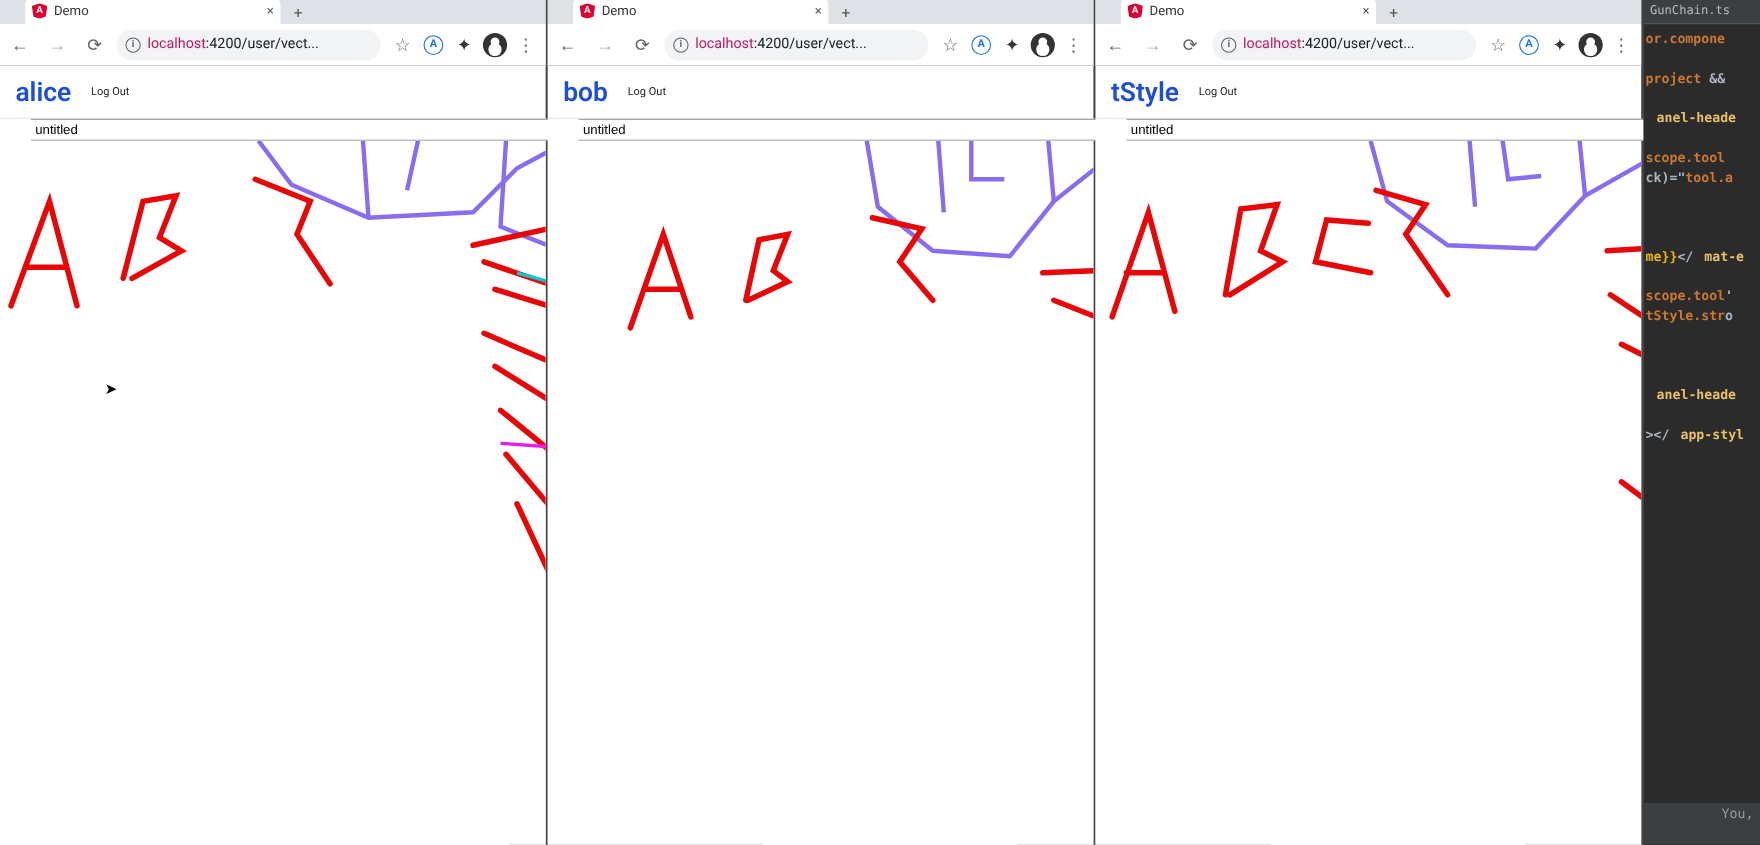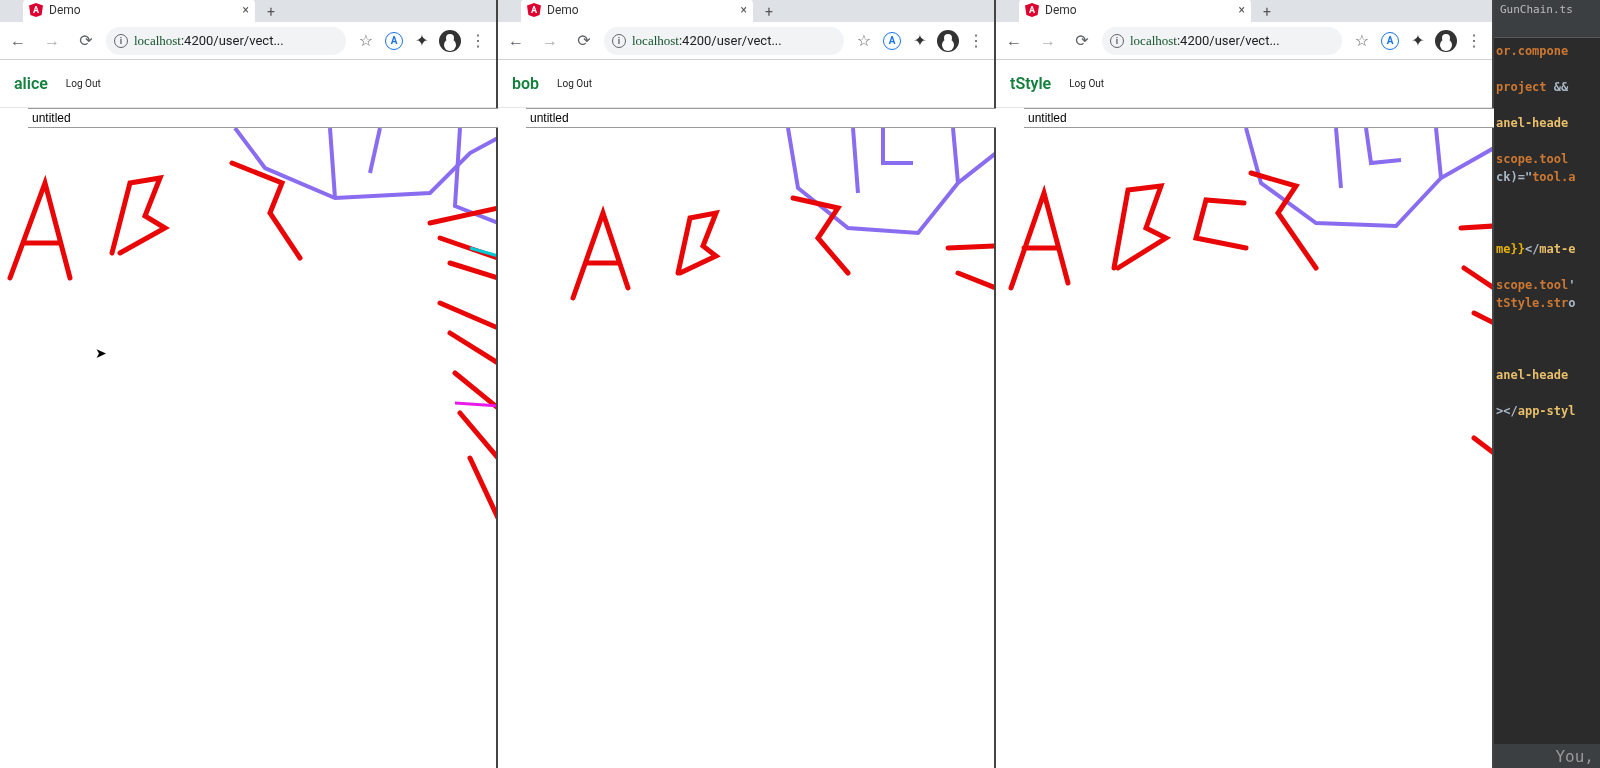--- a/index.html
+++ b/index.html
@@ -107,21 +107,21 @@
     border: 1.5px solid #5f6368;
     border-radius: 50%;
     display: inline-flex;
     align-items: center;
     justify-content: center;
     font-size: 9px;
     font-weight: bold;
     flex-shrink: 0;
   }
   .url-text { white-space: nowrap; overflow: hidden; text-overflow: ellipsis; color:#202124; }
-  .url-host { color:#14532d;font-family:Liberation Serif, serif; }
+  .url-host { color:#be185d; }
   .right-icons {
     display: flex;
     align-items: center;
     gap: 4px;
     padding: 0 2px;
   }
   .right-icons .tb-btn { width: 24px; }
   .a-circle {
     width: 18px; height: 18px;
     border: 1.5px solid #1a73e8;
@@ -155,23 +155,23 @@
   }
   .app-header {
     height: 48px;
     display: flex;
     align-items: center;
     padding: 0 14px;
     gap: 18px;
     border-bottom: 1px solid #e6e6e6;
   }
   .username {
-    font-size: 16px;
+    font-size: 24px;
     font-weight: 600;
-    color: #15803d;
+    color: #1d4ed8;
   }
   .logout {
     font-size: 10px;
     color: #222;
   }
   .title-input {
     width: 100%;
     border: 1px solid #999;
     border-left: none;
     border-right: none;
@@ -200,43 +200,43 @@
     flex: 1;
     height: 768px;
     background: #2b2b2b;
     color: #a9b7c6;
     font-family: Menlo, Consolas, monospace;
     font-size: 12px;
     overflow: hidden;
     position: relative;
   }
   .editor-tab {
-    height: 38px;
+    height: 22px;
     background: #3c3f41;
     color: #bbb;
     font-size: 11px;
     padding: 3px 6px;
     border-bottom: 1px solid #555;
   }
   .editor-body {
     padding: 4px 2px;
     line-height: 18px;
     white-space: pre;
     font-weight: bold;
   }
-  .tok-tag { color: #e8bf6a; }
+  .tok-tag { color: #e8bf6a; margin-left: 10px; }
   .tok-attr { color: #cc7832; }
   .tok-key { color: #eab308; }
   .editor-status {
     position: absolute;
     bottom: 0; left: 0; right: 0;
-    height: 24px;
+    height: 38px;
     background: #3c3f41;
     color: #999;
-    font-size: 16px;
+    font-size: 12px;
     text-align: right;
     padding: 3px 6px;
   }
 </style>
 </head>
 <body>
 
 <div class="browser-window">
   <div class="tab-bar">
     <div class="tab">

